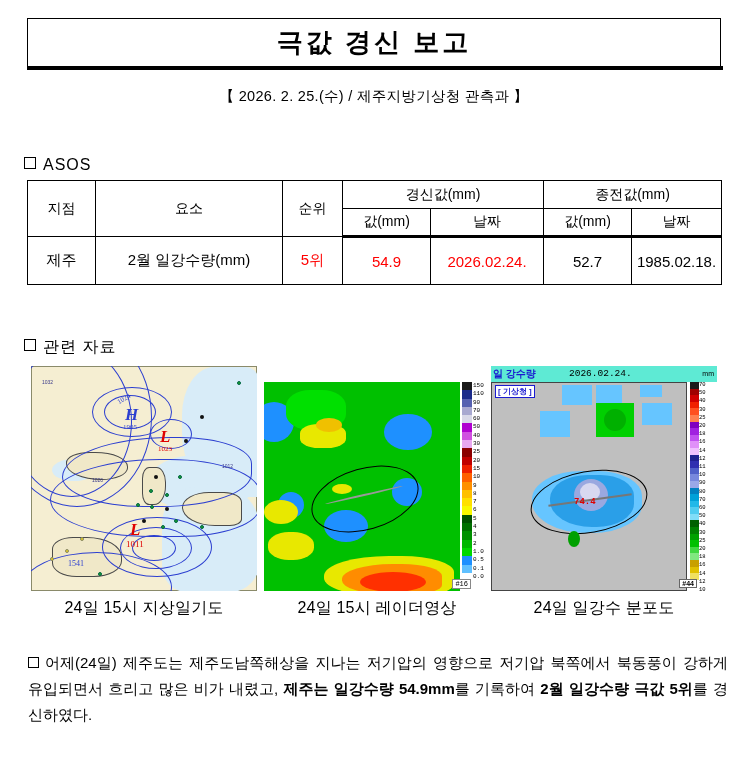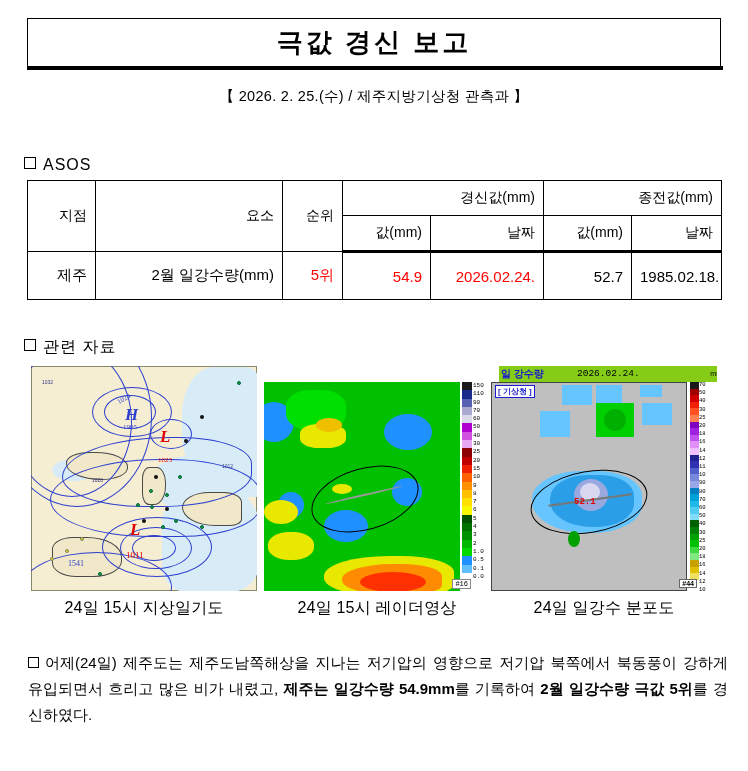--- a/index.html
+++ b/index.html
@@ -77,25 +77,25 @@
   .asos-table {
     position: absolute;
     left: 27px;
     top: 180px;
     width: 694px;
     border-collapse: collapse;
     table-layout: fixed;
   }
   .asos-table td, .asos-table th {
     border: 1px solid #000;
-    text-align: right;
+    text-align: center;
     vertical-align: middle;
     font-weight: normal;
     font-size: 14px;
-    padding: 8px;
+    padding: 0;
   }
   .asos-table thead td { height: 28px; }
   .asos-table .thead-sep { border-bottom: 3px solid #000; margin-top: 7px; }
   .asos-table tbody td { height: 48px; font-size: 15px; }
   .cell-bold { font-weight: bold; }
   .cell-red { color: #ff0000; font-weight: bold; }
 
   
   .panel {
     position: absolute;
@@ -124,21 +124,21 @@
   
   .wx-map { position: absolute; inset: 0; background: #f5eed2; border: 1px solid #8a8a6a; }
   .wx-sea { position: absolute; background: #d8ecf8; }
   .wx-iso { position: absolute; border: 1.1px solid #2c3fd0; border-radius: 50%; background: none; }
   .wx-coast { position: absolute; border: 1px solid #4a4a4a; border-radius: 40% 55% 45% 60%; background: #f0e8c8; }
   .wx-label { position: absolute; font-family: "Liberation Serif", serif; }
   .wx-h { color: #2c3fd0; font-size: 17px; font-weight: bold; font-style: italic; }
   .wx-l { color: #e00000; font-size: 17px; font-weight: bold; font-style: italic; }
   .wx-press { font-size: 7px; }
   .wx-press.blue { color: #2c3fd0; }
-  .wx-press.red { color: #e00000; margin-top: 11px; }
+  .wx-press.red { color: #e00000; }
   .wx-stn { position: absolute; width: 4px; height: 4px; border-radius: 50%; background: #111; }
   .wx-stn.green { background: #1b9e32; border: 0.5px solid #064; }
   .wx-stn.yellow { background: #e8d21a; border: 0.5px solid #886; }
   .wx-tick { position: absolute; font-size: 5px; color: #3a3a8a; }
 
   
   .radar-head {
     position: absolute; left: 0; top: 0; width: 226px; height: 16px;
     background: #fff; font-size: 10px;
   }
@@ -146,21 +146,21 @@
   .radar-head .lbl-time  { position: absolute; left: 68px; top: 2px; font-family: "Liberation Mono", monospace; font-size: 9.5px; }
   .radar-head .lbl-unit  { position: absolute; right: 2px; top: 3px; font-size: 8px; color: #333; }
   .radar-canvas { position: absolute; left: 0; top: 16px; width: 196px; height: 209px; background: #00c000; overflow: hidden; }
   .rblob { position: absolute; border-radius: 50%; }
   .radar-bar { position: absolute; left: 198px; top: 16px; width: 10px; height: 198px; }
   .radar-bar div { width: 100%; }
   .radar-ticks { position: absolute; left: 209px; top: 16px; width: 17px; height: 200px; font-size: 6px; font-family: "Liberation Mono", monospace; line-height: 8.3px; }
   .radar-id { position: absolute; right: 19px; bottom: 2px; font-size: 7px; background: #fff; padding: 0 2px; border: 1px solid #888; font-family: "Liberation Mono", monospace; }
 
   
-  .pcp-head { position: absolute; left: 8px; top: 0; width: 226px; height: 16px; background: #84cc16; }
+  .pcp-head { position: absolute; left: 0; top: 0; width: 226px; height: 16px; background: #5eead4; }
   .pcp-head .lbl-pcp { position: absolute; left: 2px; top: 1px; color: #1a1ad0; font-weight: bold; font-size: 10px; }
   .pcp-head .lbl-date { position: absolute; left: 78px; top: 2px; font-family: "Liberation Mono", monospace; font-size: 9.5px; }
   .pcp-head .lbl-unit { position: absolute; right: 3px; top: 4px; font-size: 7px; }
   .pcp-canvas { position: absolute; left: 0; top: 16px; width: 196px; height: 209px; background: #bfbfbf; border: 1px solid #444; overflow: hidden; }
   .pcp-org { position: absolute; left: 3px; top: 2px; font-size: 8px; color: #1a1ad0; border: 1px solid #1a1ad0; padding: 0 2px; background: #fff; font-weight: bold; }
   .pblob { position: absolute; }
   .pcp-bar { position: absolute; left: 199px; top: 16px; width: 9px; height: 203px; }
   .pcp-bar div { width: 100%; }
   .pcp-ticks { position: absolute; left: 208px; top: 15px; width: 18px; height: 205px; font-size: 5.5px; font-family: "Liberation Mono", monospace; line-height: 8.2px; }
   .pcp-id { position: absolute; right: 20px; bottom: 3px; font-size: 7px; background: #fff; padding: 0 2px; border: 1px solid #666; font-weight: bold; }
@@ -393,21 +393,21 @@
     <div class="pblob" style="left:48px;top:28px;width:30px;height:26px;background:#66c5ff;"></div>
     <div class="pblob" style="left:104px;top:20px;width:38px;height:34px;background:#00d000;"></div>
     <div class="pblob" style="left:112px;top:26px;width:22px;height:22px;background:#00b000;border-radius:50%;"></div>
     <div class="pblob" style="left:40px;top:88px;width:110px;height:62px;background:#66c5ff;border-radius:45% 40% 45% 50%;"></div>
     <div class="pblob" style="left:58px;top:92px;width:84px;height:52px;background:#2a9fe8;border-radius:45% 40% 45% 50%;"></div>
     <div class="pblob" style="left:82px;top:96px;width:34px;height:32px;background:#9aa8e0;border-radius:50%;"></div>
     <div class="pblob" style="left:88px;top:100px;width:20px;height:18px;background:#d8d8f0;border-radius:50%;"></div>
     <div class="pblob" style="left:38px;top:88px;width:118px;height:62px;border:1.4px solid #000;border-radius:50%;background:none;transform:rotate(-10deg);"></div>
     <div class="pblob" style="left:56px;top:116px;width:84px;height:1.5px;background:#777;transform:rotate(-8deg);"></div>
     <div class="pblob" style="left:76px;top:148px;width:12px;height:16px;background:#00a000;border-radius:50%;"></div>
-    <div class="pcp-peak" style="left:82px;top:114px;">52.1</div>
+    <div class="pcp-peak" style="left:82px;top:114px;">74.4</div>
   </div>
   <div class="pcp-bar">
     <div style="height:6.6px;background:#1a1a1a"></div>
     <div style="height:6.6px;background:#a00000"></div>
     <div style="height:6.6px;background:#d00000"></div>
     <div style="height:6.6px;background:#f02000"></div>
     <div style="height:6.6px;background:#ff5020"></div>
     <div style="height:6.6px;background:#ff8050"></div>
     <div style="height:6.6px;background:#8000c0"></div>
     <div style="height:6.6px;background:#a020e0"></div>

